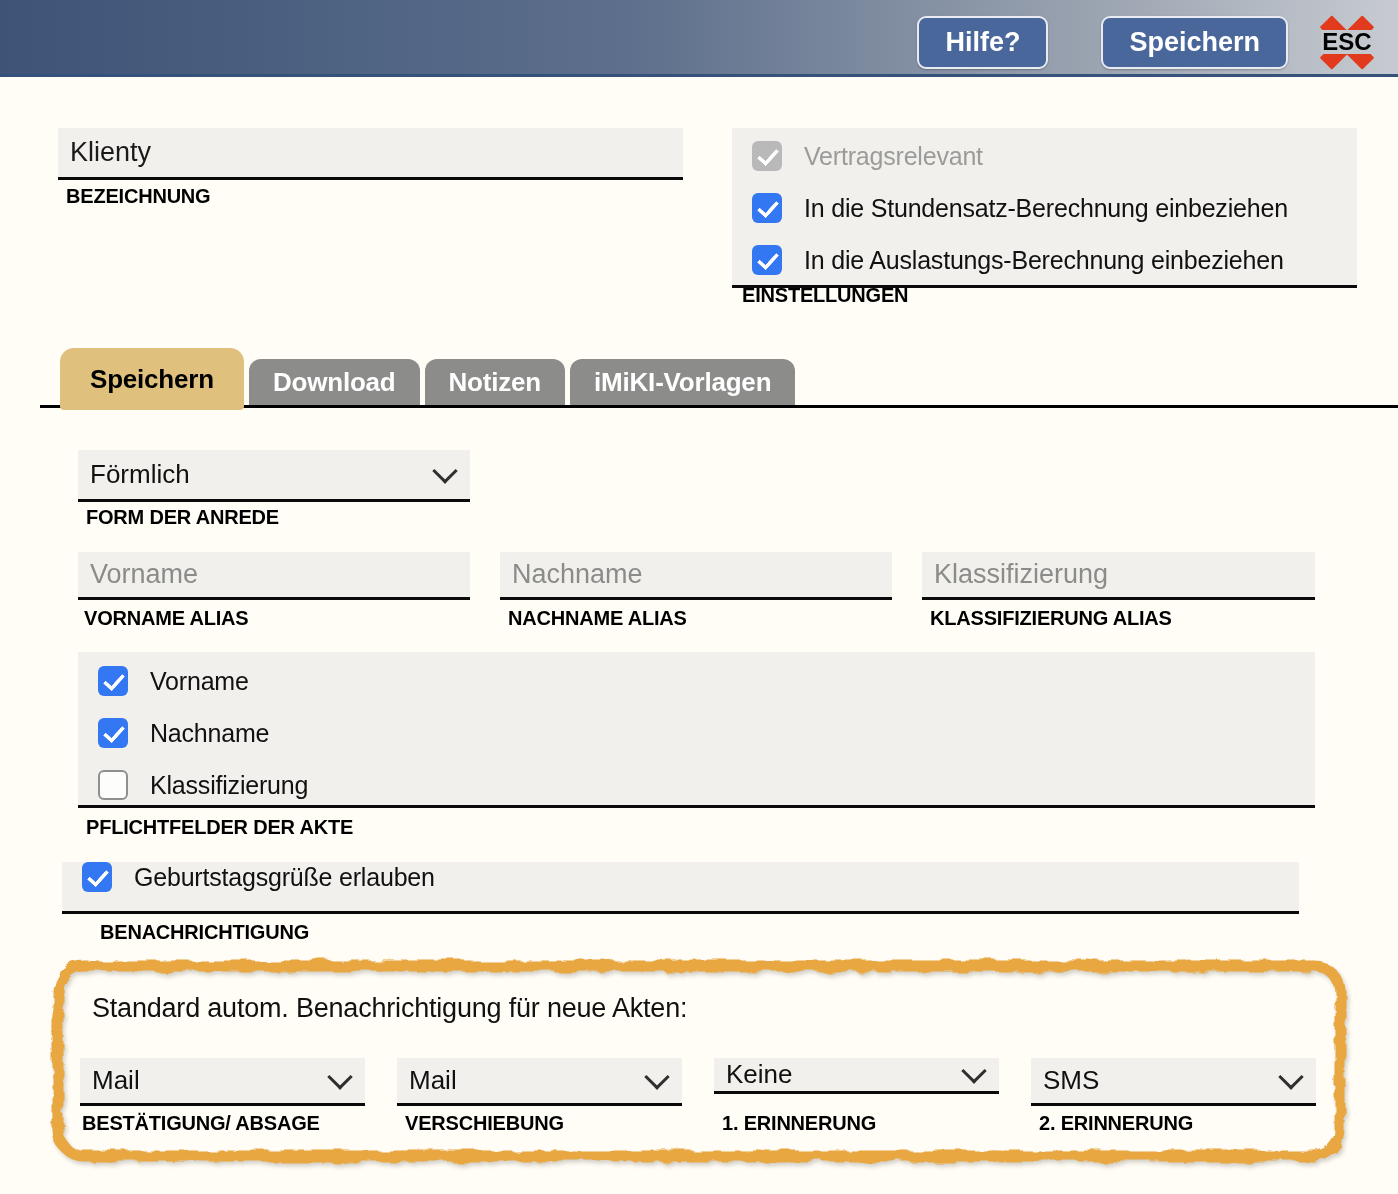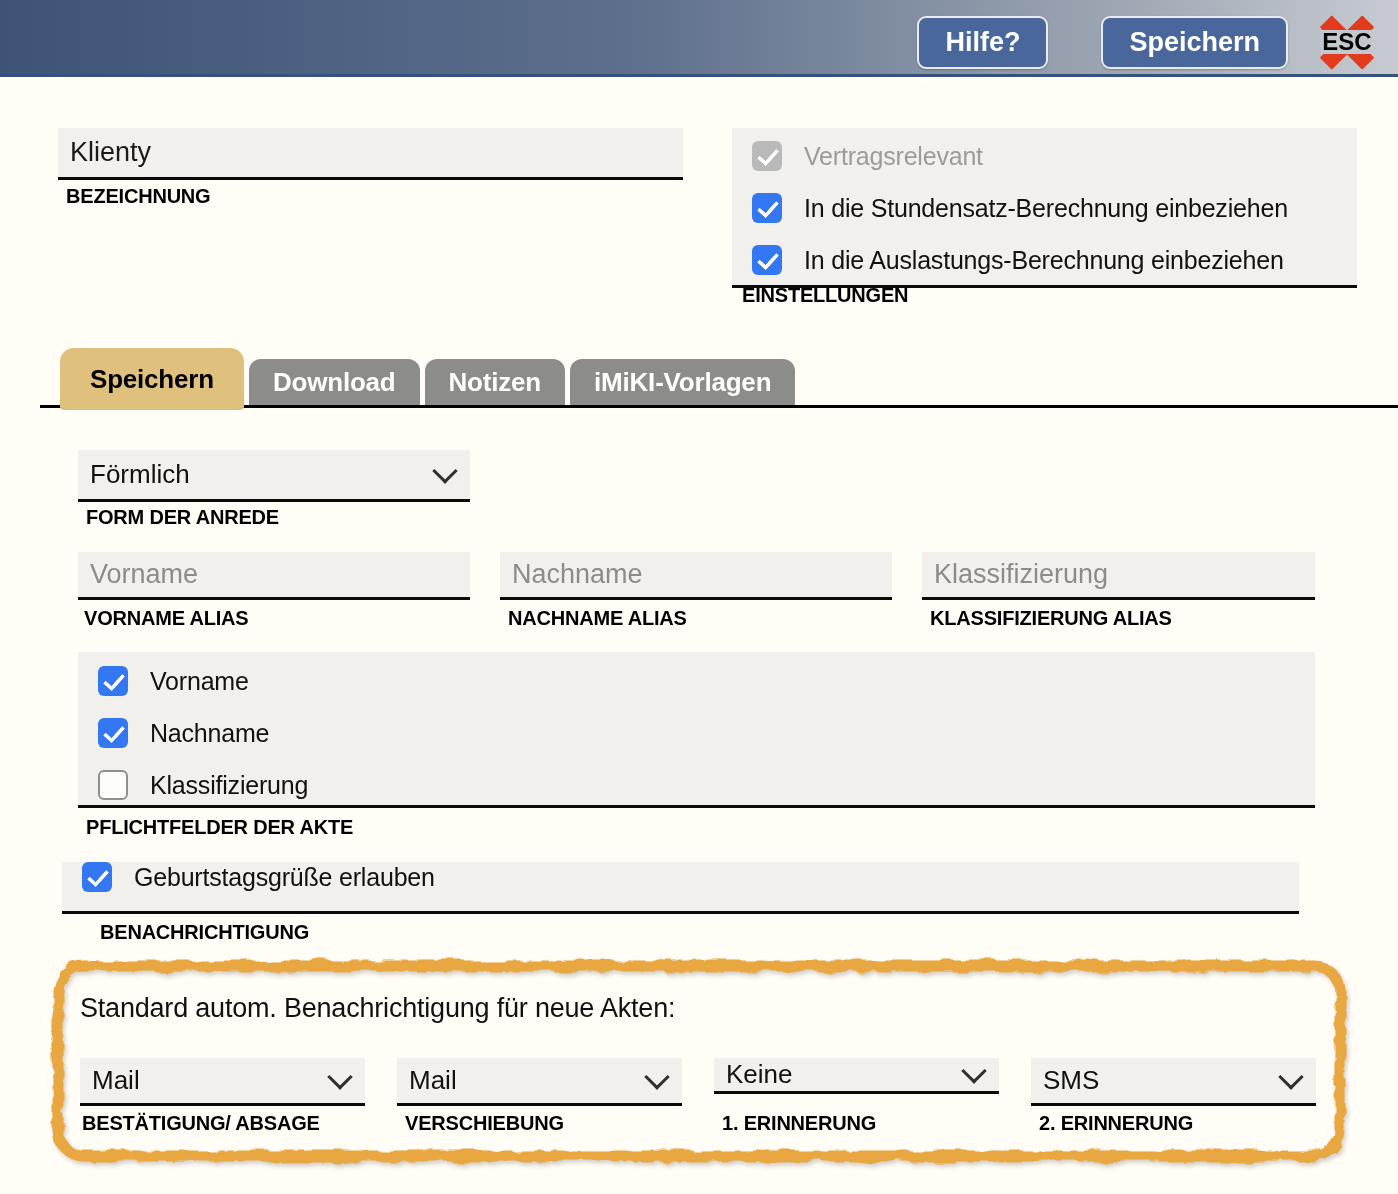--- a/index.html
+++ b/index.html
@@ -70,21 +70,21 @@
   }
   .tab.active{
     height:62px;background:#dfc17d;color:#000;transform:translateY(5px);
     border-radius:14px 14px 4px 4px;position:relative;z-index:2;padding:0 30px;
   }
   .pflicht-box{position:absolute;left:78px;top:652px;width:1237px;height:156px;padding:14px 0 0 20px;}
   .pflicht-box .cbrow{margin-bottom:22px;}
   .bday-box{position:absolute;left:62px;top:862px;width:1237px;height:52px;display:flex;align-items:flex-start;padding-left:20px;}
   
   .annot{position:absolute;left:44px;top:954px;filter:drop-shadow(2px 3px 2px rgba(0,0,0,.18));pointer-events:none;}
-  .annot-heading{position:absolute;left:80px;top:993px;font-size:27px;letter-spacing:-.2px;}
+  .annot-heading{position:absolute;left:92px;top:993px;font-size:27px;letter-spacing:-.2px;}
 </style>
 </head>
 <body>
 
 <div id="app">
 
   <div class="hdr">
     <div class="hdr-actions">
       <button class="hbtn">Hilfe?</button>
       <button class="hbtn">Speichern</button>

